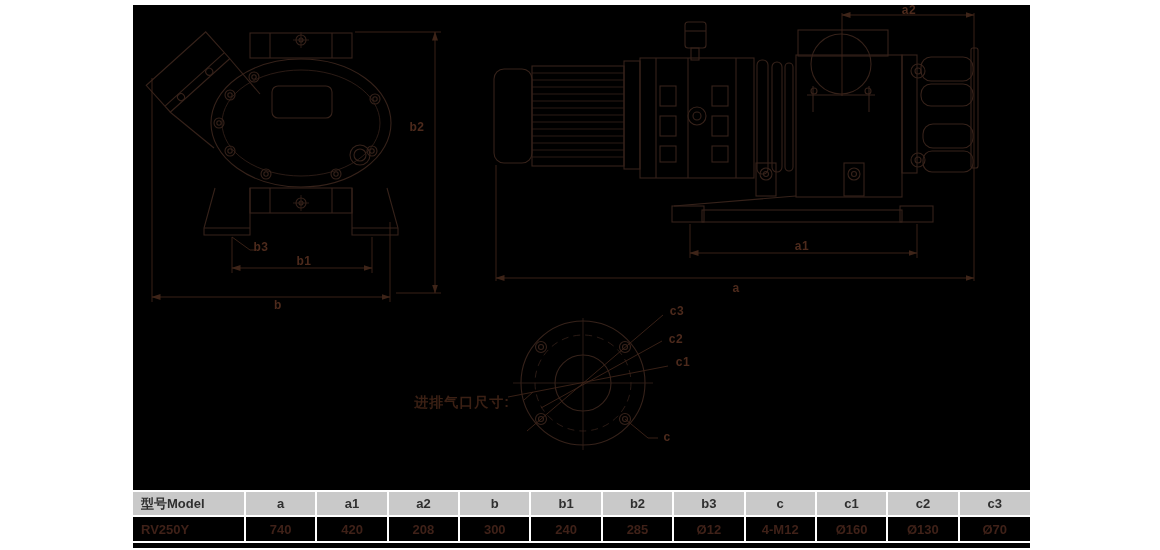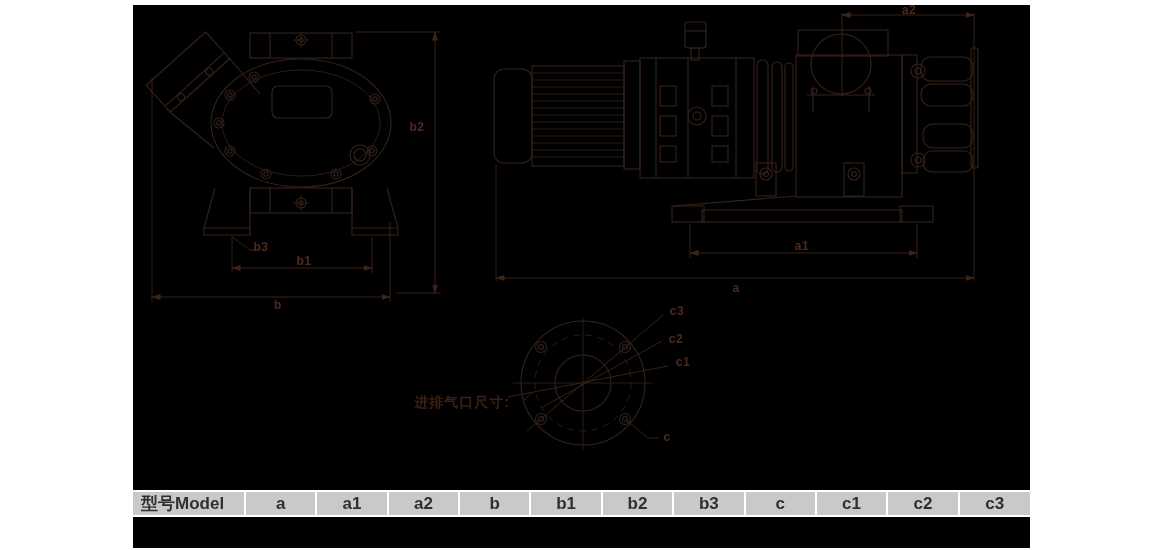--- a/index.html
+++ b/index.html
@@ -7,21 +7,21 @@
         font-family:"Liberation Sans", sans-serif;}
   .canvas{position:absolute;left:133px;top:5px;width:897px;height:543px;background:#000000;}
   .canvas svg{position:absolute;left:0;top:0;}
   .dim-label{position:absolute;color:#4d2a1c;font-size:12px;font-weight:bold;
              transform:translate(-50%,-50%);white-space:nowrap;letter-spacing:.5px;}
   .caption{position:absolute;color:#3b2014;font-size:14px;font-weight:bold;
            transform:translate(-50%,-50%);white-space:nowrap;letter-spacing:1px;}
   table.spec{position:absolute;left:0;top:485px;width:897px;border-collapse:collapse;
              table-layout:fixed;}
   table.spec th, table.spec td{padding:0;overflow:hidden;white-space:nowrap;}
-  table.spec th{background:#c9c9c9;color:#2f2f2f;font-size:17px;font-weight:600;height:23px;
+  table.spec th{background:#c9c9c9;color:#2f2f2f;font-size:13px;font-weight:600;height:23px;
                 border-top:2px solid #fff;border-bottom:2px solid #fff;border-right:2px solid #fff;
                 text-align:center;}
   table.spec td{background:#000000;color:#3f2118;font-size:13px;font-weight:bold;height:24px;
                 border-bottom:2px solid #fff;border-right:2px solid #fff;text-align:center;}
   table.spec th.model, table.spec td.model{text-align:left;padding-left:8px;width:103px;}
   table.spec th:last-child, table.spec td:last-child{border-right:none;}
   .draw{stroke:#36221a;stroke-width:1.1;fill:none;}
   .thin{stroke-width:0.8;}
   .dim{stroke:#3e2418;stroke-width:0.9;fill:none;}
 </style>
@@ -244,16 +244,30 @@
         <th>a2</th>
         <th>b</th>
         <th>b1</th>
         <th>b2</th>
         <th>b3</th>
         <th>c</th>
         <th>c1</th>
         <th>c2</th>
         <th>c3</th>
       </tr>
+      <tr>
+        <td class="model">RV250Y</td>
+        <td>740</td>
+        <td>420</td>
+        <td>208</td>
+        <td>300</td>
+        <td>240</td>
+        <td>285</td>
+        <td>Ø12</td>
+        <td>4-M12</td>
+        <td>Ø160</td>
+        <td>Ø130</td>
+        <td>Ø70</td>
+      </tr>
     </tbody>
       </table>
   </div>
 </div>
 
 </body></html>

